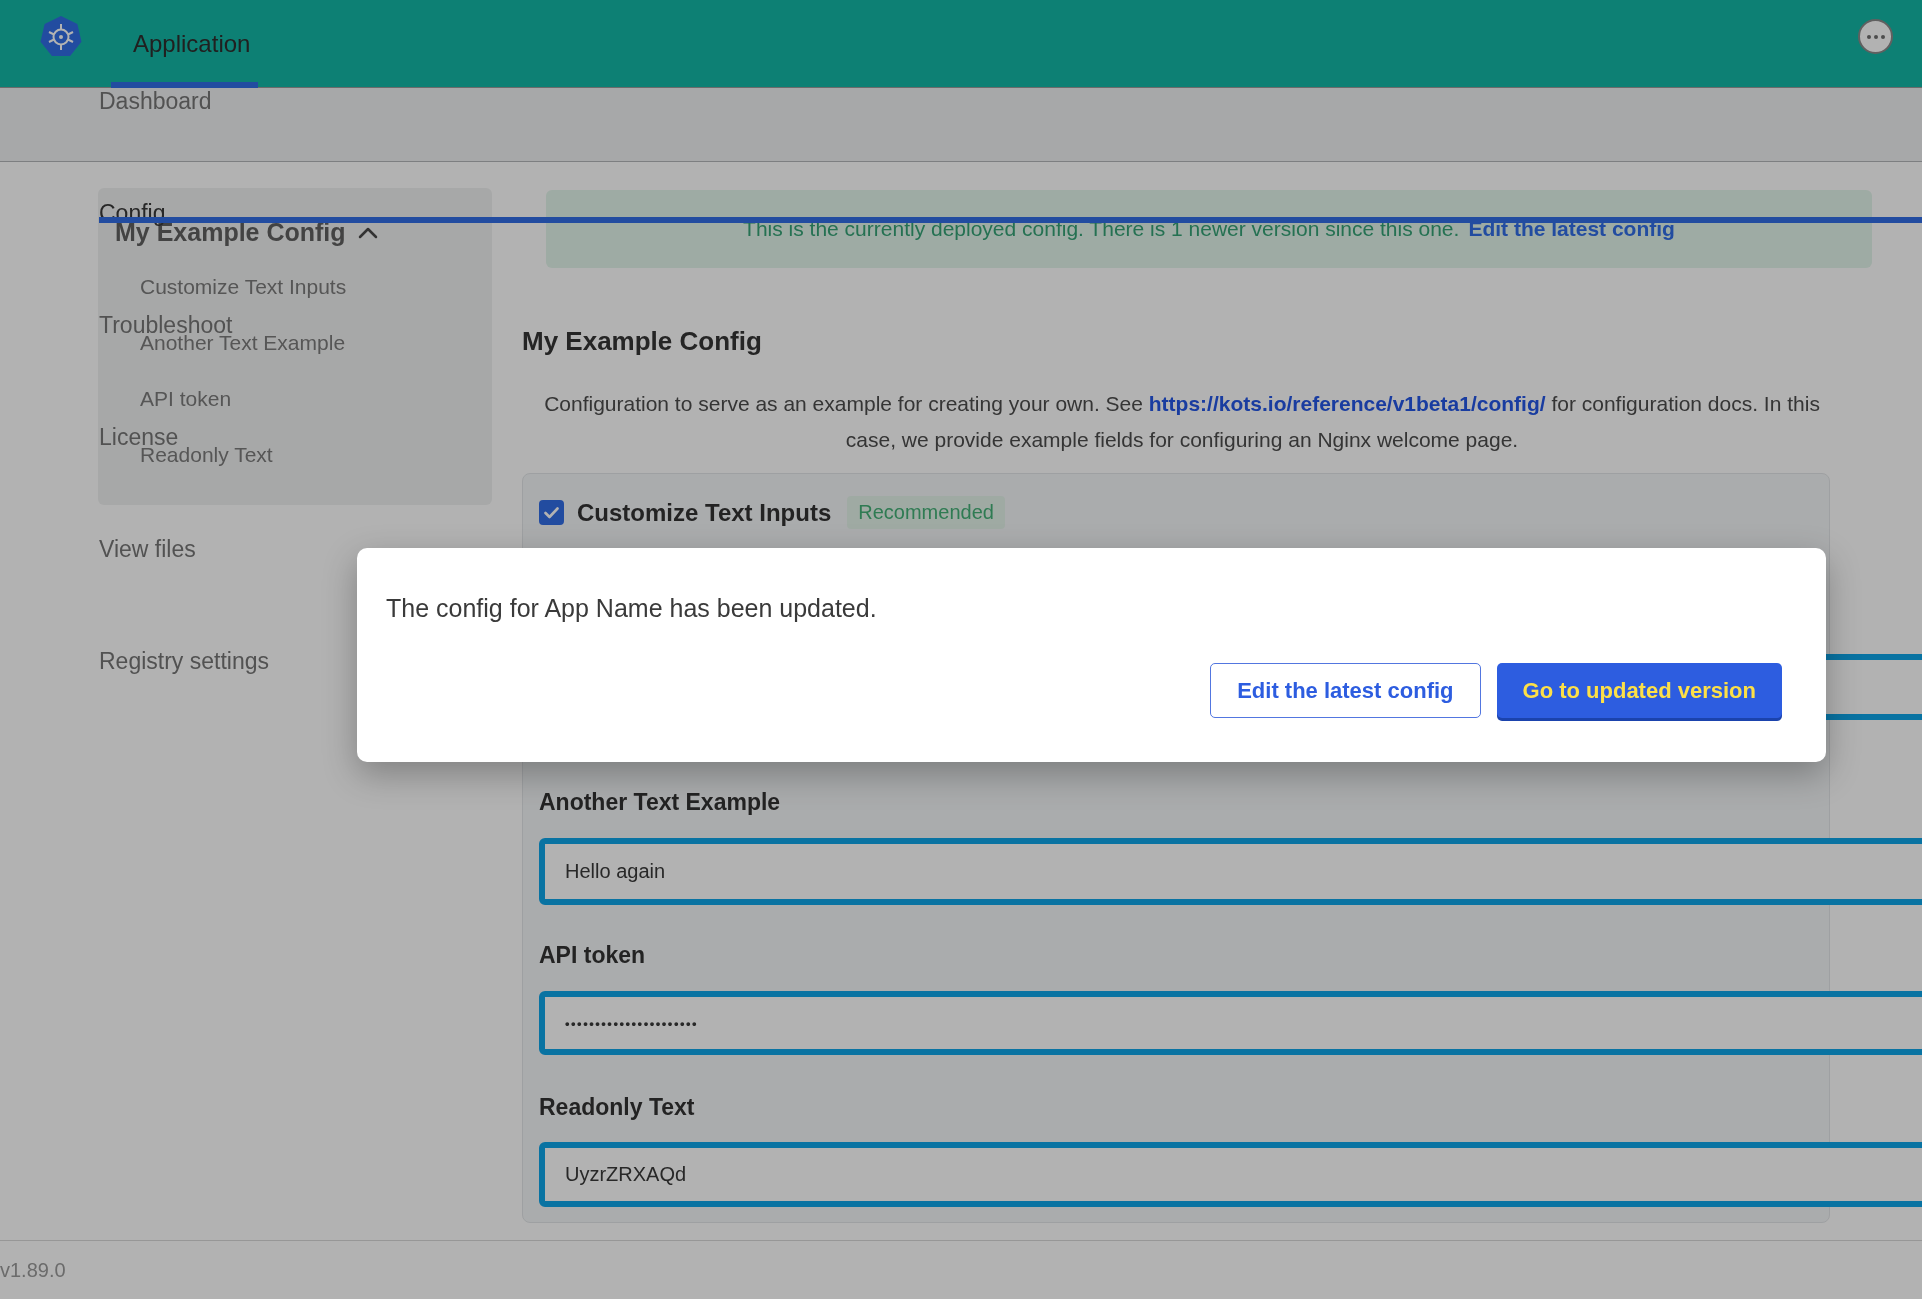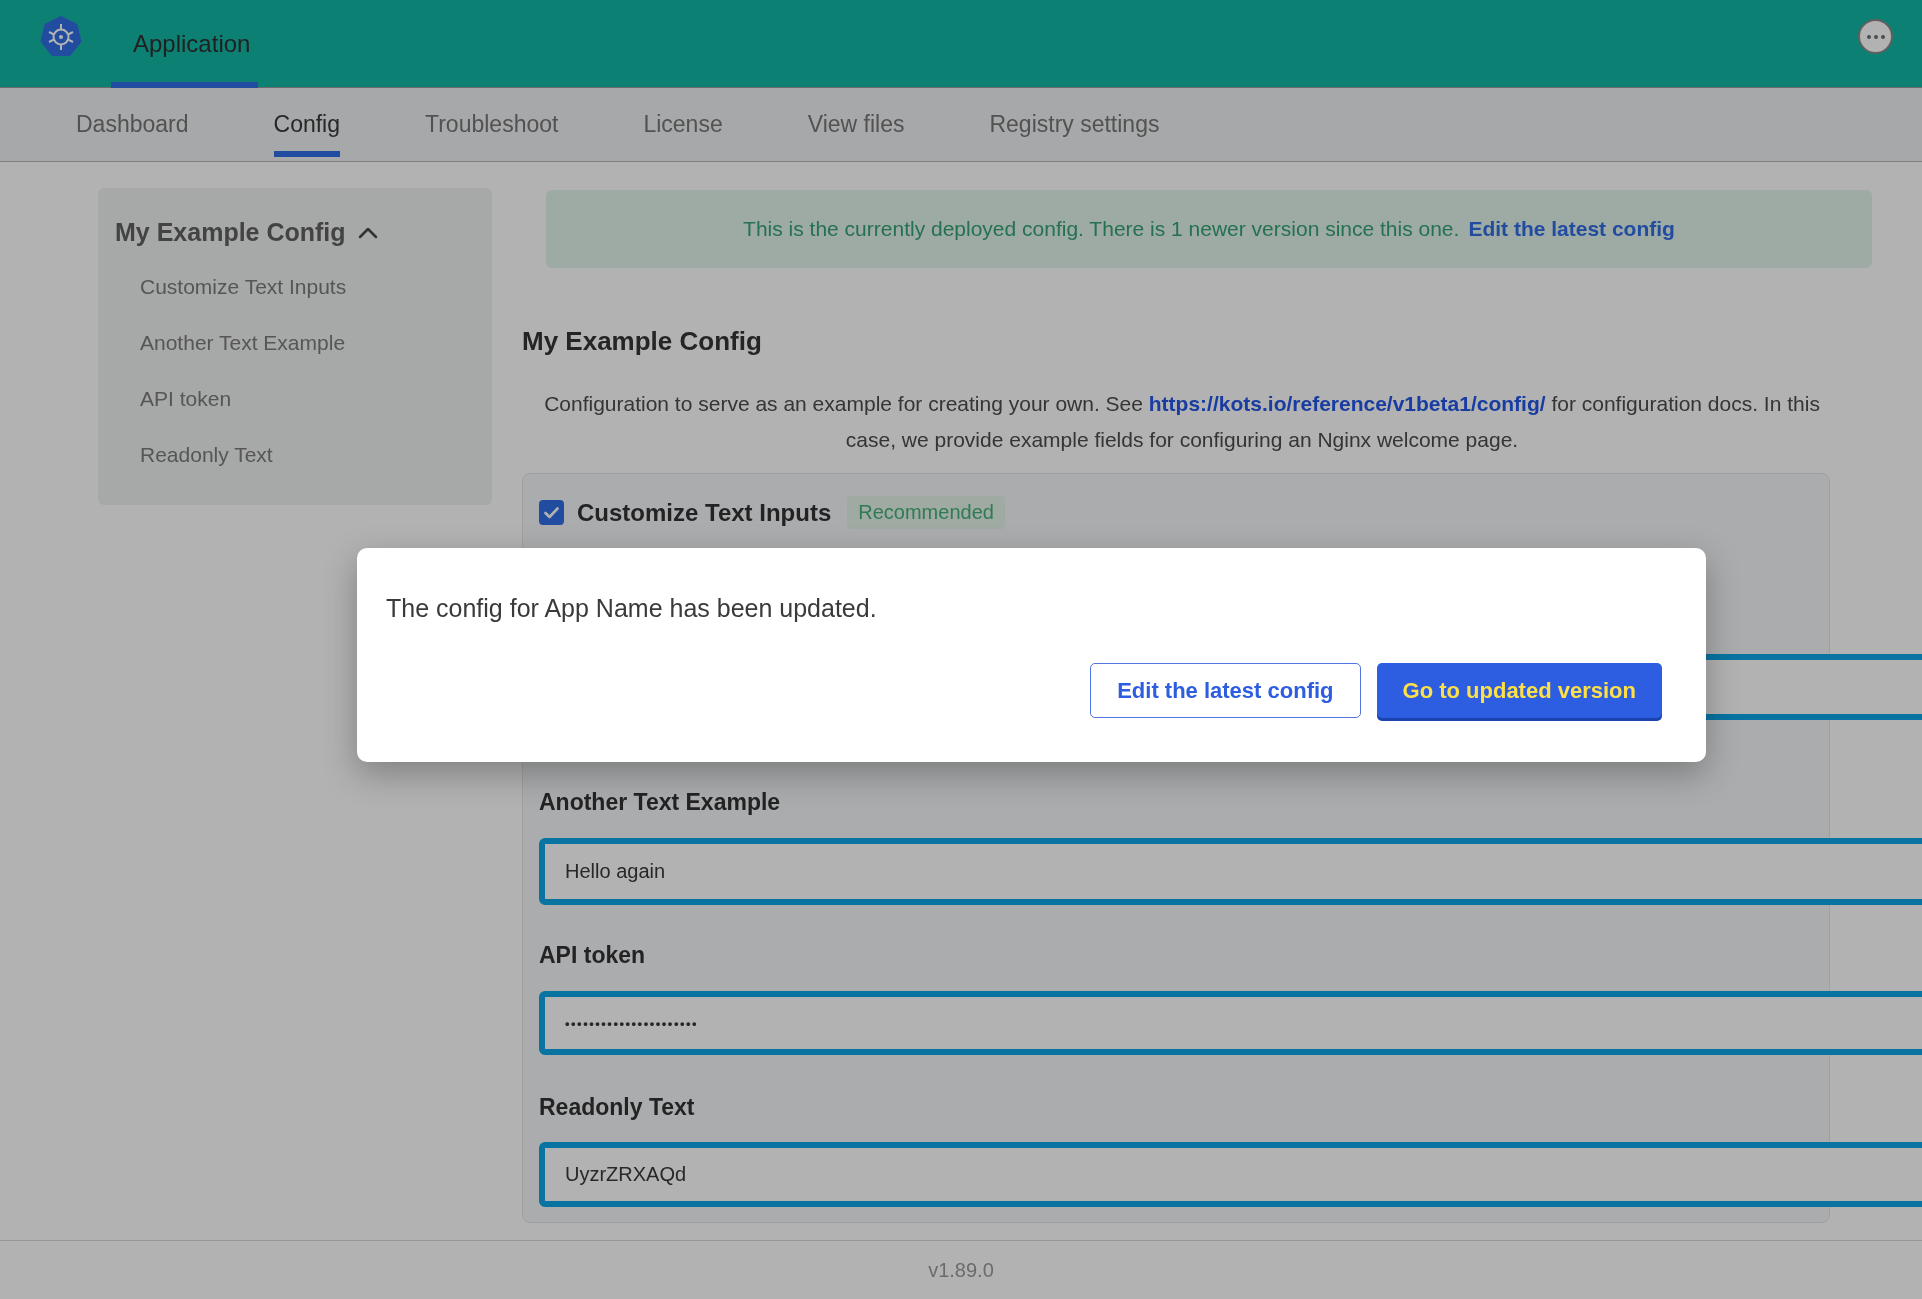--- a/index.html
+++ b/index.html
@@ -17,21 +17,21 @@
   .apptab { position:absolute; left:133px; top:0; height:88px; display:flex; align-items:center;
             font-size:24px; font-weight:500; color:#2f2f2f; cursor:pointer; }
   .apptab-underline { position:absolute; left:111px; top:82px; width:147px; height:6px; background:#326de6; }
   .menu-btn { position:absolute; left:1858px; top:19px; width:35px; height:35px; border:2px solid #8a8a8a;
               border-radius:50%; display:flex; align-items:center; justify-content:center; gap:3px; cursor:pointer; background:#fff; }
   .menu-btn i { width:4px; height:4px; border-radius:50%; background:#6f6f6f; }
 
   
   .subnav { position:absolute; left:0; top:88px; width:1922px; height:74px;
             background:#f0f1f2; border-bottom:1px solid #b4b7b9;
-            display:flex; align-items:stretch; padding-left:76px; gap:85px; z-index:1; }
+            display:flex; align-items:stretch; padding-left:99px; gap:85px; z-index:1;flex-direction:column; }
   .subnav-item { display:flex; align-items:center; font-size:23px; color:#767676; cursor:pointer; position:relative; }
   .subnav-item.active { color:#383838; font-weight:500; }
   .subnav-item.active::after { content:""; position:absolute; left:0; right:0; bottom:4px; height:6px; background:#326de6; }
 
   
   .side-panel { position:absolute; left:98px; top:188px; width:394px;
                 background:#f0f1f1; border-radius:6px; padding:30px 20px 26px 17px; }
   .side-title { display:flex; align-items:center; gap:12px; font-size:25px; font-weight:bold; color:#616161; cursor:pointer; }
   .side-items { margin:20px 0 0 25px; }
   .side-item { font-size:21px; color:#7b7b7b; line-height:40px; margin-bottom:16px; cursor:pointer; }
@@ -60,26 +60,26 @@
            padding:5px 11px; border-radius:4px;text-align:right; }
 
   .field-label { position:absolute; left:16px; font-size:23px; font-weight:bold; color:#333; }
   .input { position:absolute; left:16px; width:1448px; background:#ffffff;
            border:6px solid #0ea5e9; border-radius:6px; display:flex; align-items:center;
            padding-left:20px; font-size:20px; color:#3a3a3a;text-align:right; }
   .input.masked { font-size:13px; font-weight:bold; letter-spacing:1.5px; }
 
   
   .footer { position:absolute; left:0; top:1240px; width:1922px; height:59px; background:#fff;
-            border-top:1px solid #d8d8d8; display:flex; align-items:center; justify-content:center;
+            border-top:1px solid #d8d8d8; display:flex; align-items:center; justify-content:flex-start;
             font-size:20px; color:#9a9a9a; }
 
   
   .scrim { position:absolute; inset:0; background:rgba(0,0,0,0.30); z-index:40; }
-  .modal { position:absolute; left:357px; top:548px; width:1349px; height:214px; background:#ffffff;
+  .modal { position:absolute; left:357px; top:548px; width:1469px; height:214px; background:#ffffff;
            border-radius:10px; z-index:50; box-shadow:0 12px 34px rgba(0,0,0,0.28); }
   .modal-msg { position:absolute; left:29px; top:46px; font-size:25px; color:#3a3a3a; }
   .modal-actions { position:absolute; right:44px; top:115px; display:flex; gap:16px; }
   .btn { height:55px; padding:0 26px; font-size:22px; font-weight:bold; border-radius:5px;
          display:flex; align-items:center; justify-content:center; cursor:pointer;
          font-family:"Liberation Sans", sans-serif; }
   .btn-outline { background:#ffffff; color:#2d5de0; border:1px solid #5276e0; }
   .btn-primary { background:#2d5de0; color:#fde047; border:none; box-shadow:0 3px 0 #1b43ad; }
 </style>
 </head>

